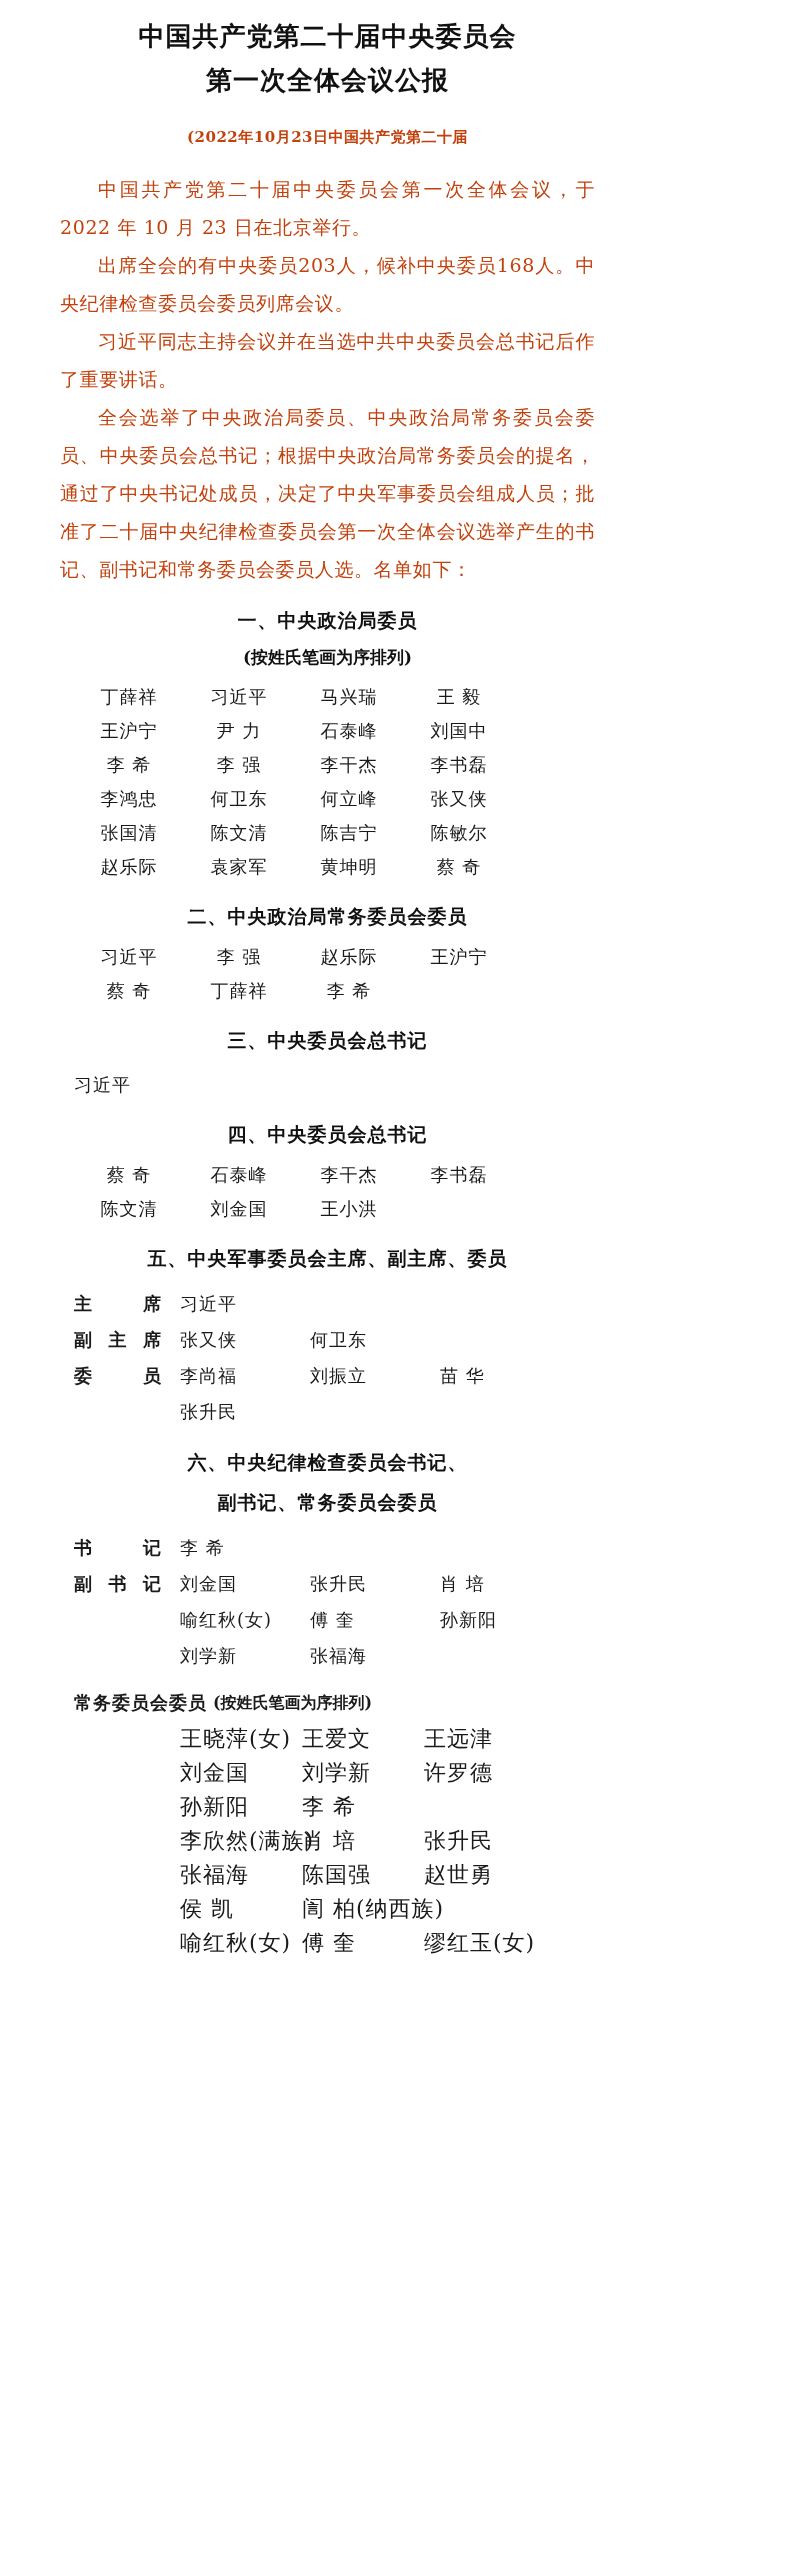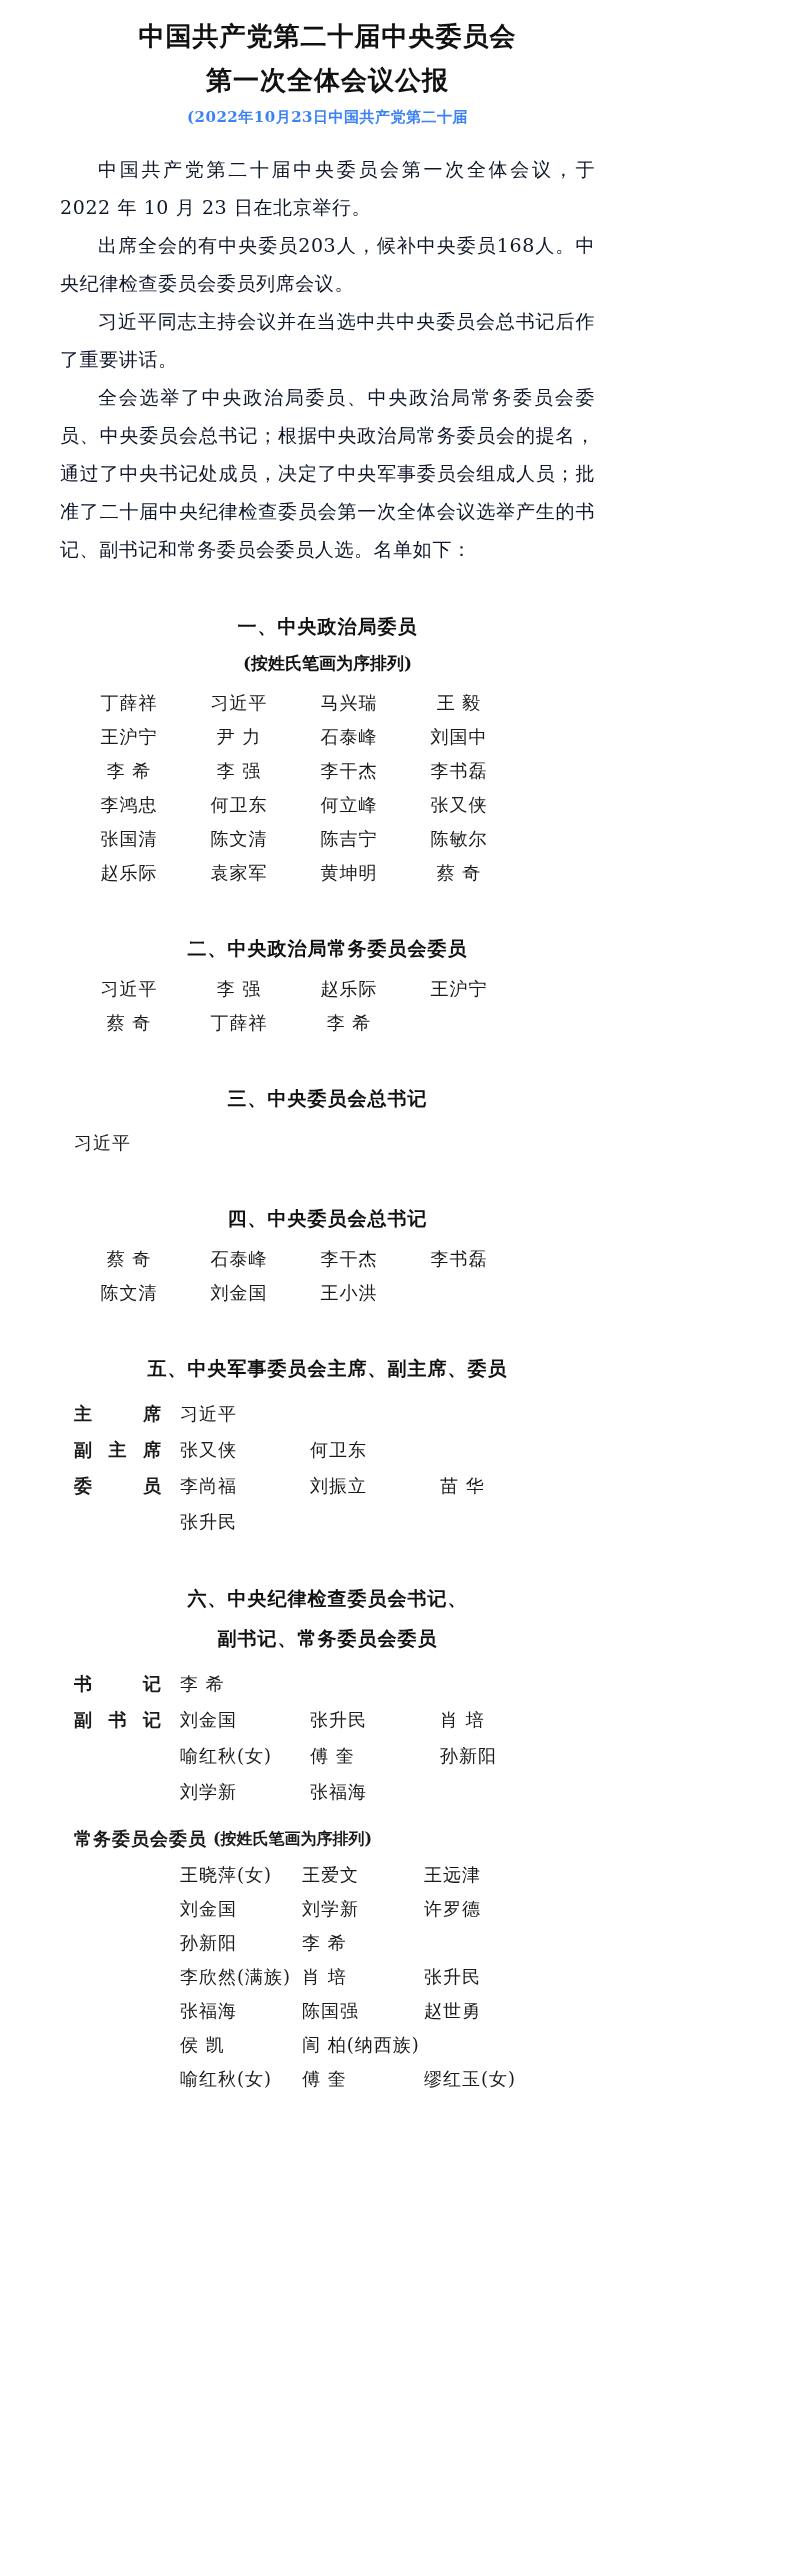--- a/index.html
+++ b/index.html
@@ -26,41 +26,42 @@
     line-height: 44px;
     letter-spacing: 1px;
     color: #111;
   }
   .doc-subtitle {
     text-align: center;
     font-weight: bold;
     font-size: 15px;
     line-height: 30px;
     letter-spacing: 0.5px;
-    color: #3b82f6;
+    color: #c2410c;
+    margin-top: 20px;
   }
   .body-block {
     margin-top: 18px;
   }
   .para {
     font-size: 19px;
     line-height: 38px;
     text-indent: 2em;
     letter-spacing: 0.6px;
     text-align: justify;
-    color: #0f172a;
+    color: #c2410c;
     margin: 0;
   }
   .section-heading {
     text-align: center;
     font-weight: bold;
     font-size: 19px;
     line-height: 36px;
     letter-spacing: 1px;
-    margin-top: 40px;
+    margin-top: 14px;
     color: #111;
   }
   .section-heading.tight {
     margin-top: 4px;
   }
   .section-sub {
     text-align: center;
     font-weight: bold;
     font-size: 17px;
     line-height: 34px;
@@ -133,21 +134,21 @@
     white-space: nowrap;
   }
   .inline-note {
     font-weight: bold;
     font-size: 16px;
     margin-left: 6px;
     white-space: nowrap;
   }
   .indent-grid {
     margin-top: 2px;
-    font-size: 18px;
+    font-size: 22px;
     line-height: 34px;
     letter-spacing: 1px;
   }
   .indent-row {
     display: flex;
     margin-left: 120px;
   }
   .ind-cell {
     width: 122px;
     text-align: left;

